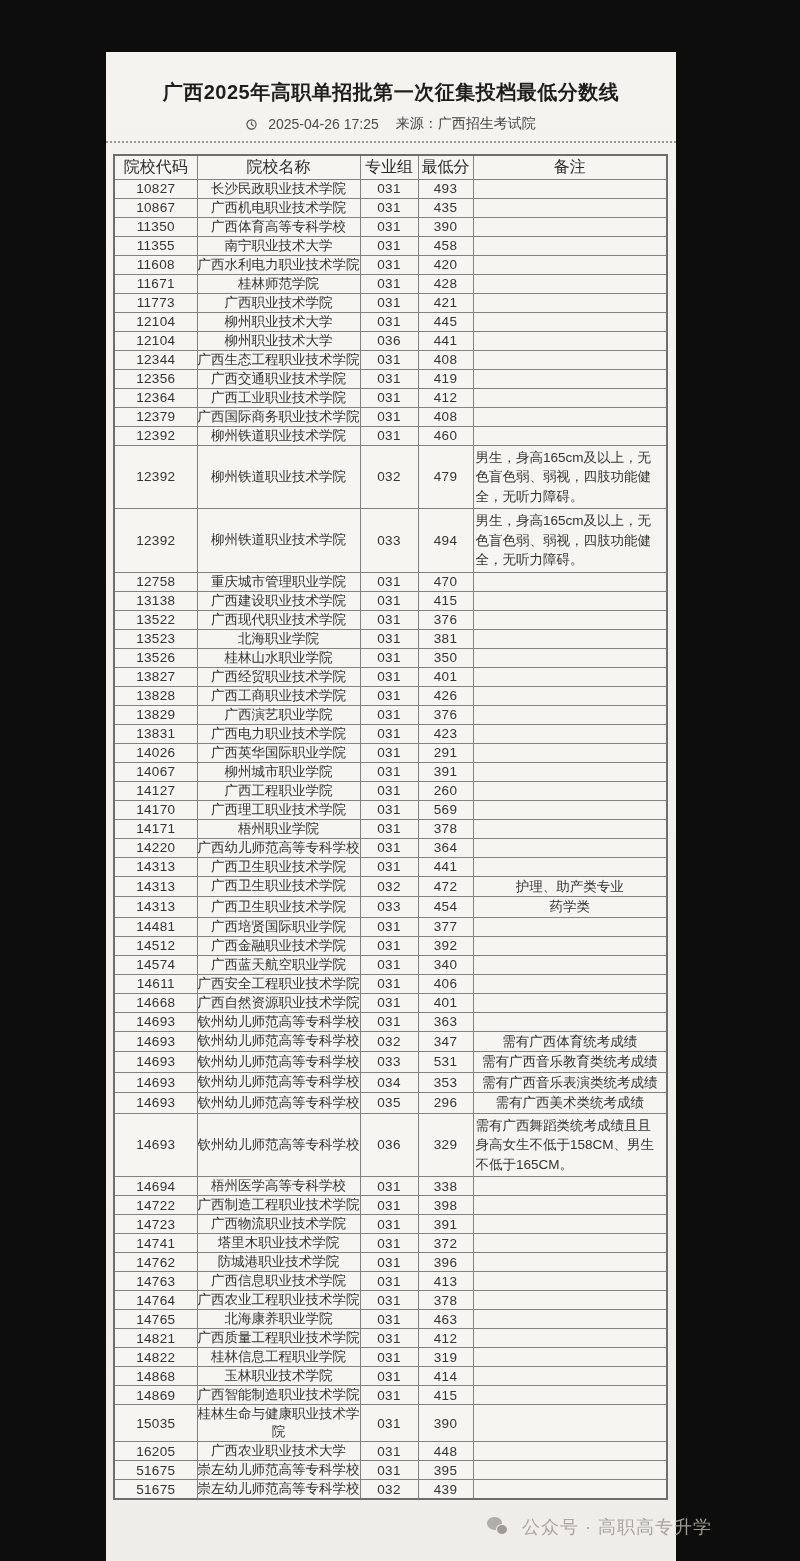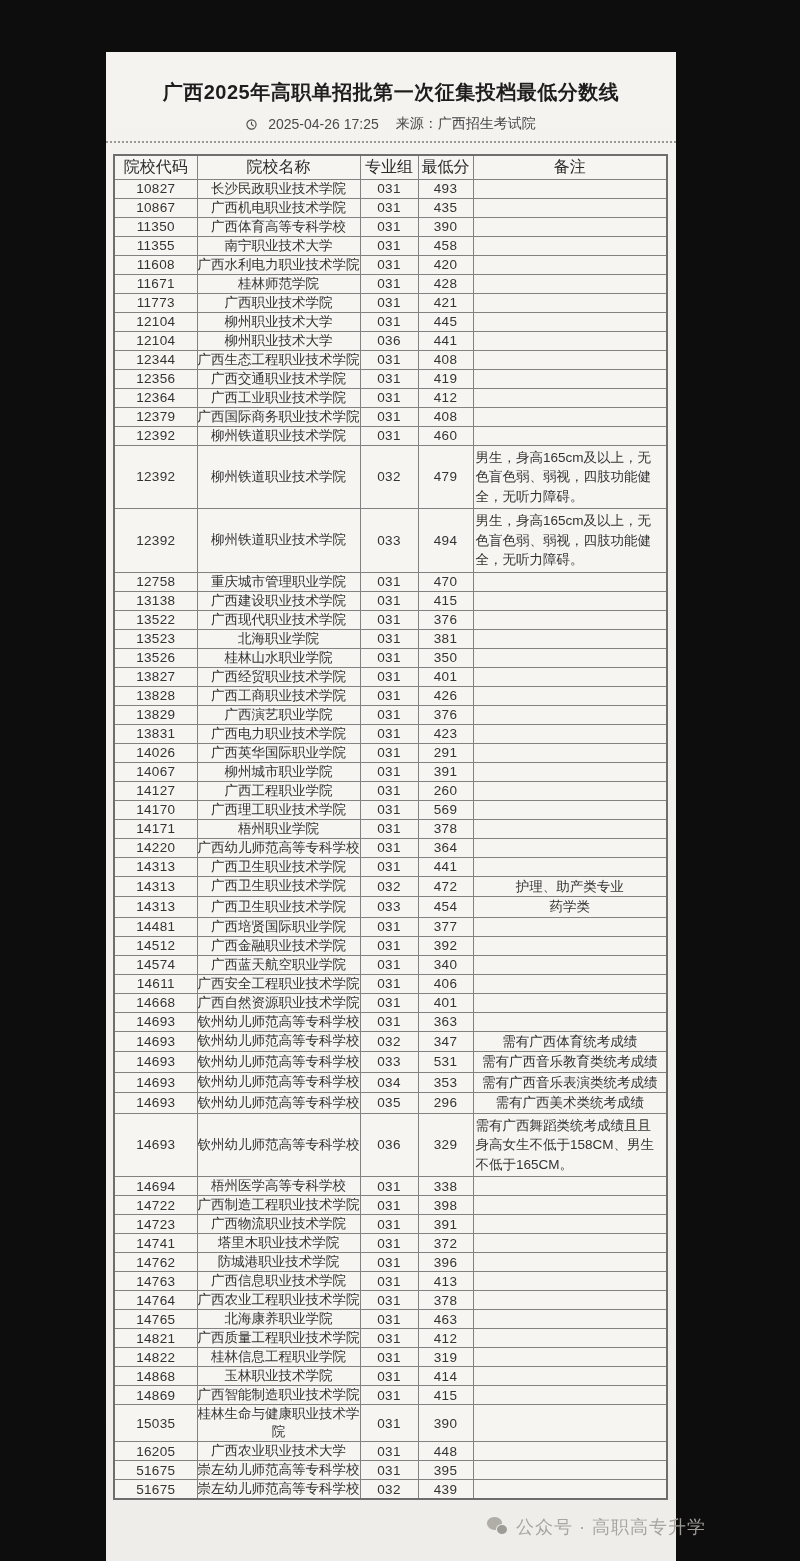--- a/index.html
+++ b/index.html
@@ -60,21 +60,21 @@
   .c-name { font-size:13px; }
   .c-remark {
     font-size:12.5px;
     line-height:19.5px;
     padding:0 6px;
     color:#3a3a3a;
   }
   .c-remark.long { text-align:left; padding:2px 2px; }
   .watermark {
     position:absolute; left:487px; top:1515px;
-    display:flex; align-items:center; gap:7px;
+    display:flex; align-items:center; gap:13px;
     color:#a5a29c;
     font-size:18px;
     letter-spacing:1px;
     opacity:0.95;
     pointer-events:none;
     white-space:nowrap;
   }
   .wm-icon { width:22px; height:20px; position:relative; flex:0 0 auto; }
   .wm-icon .b1 {
     position:absolute; left:0; top:0; width:15px; height:13px;

